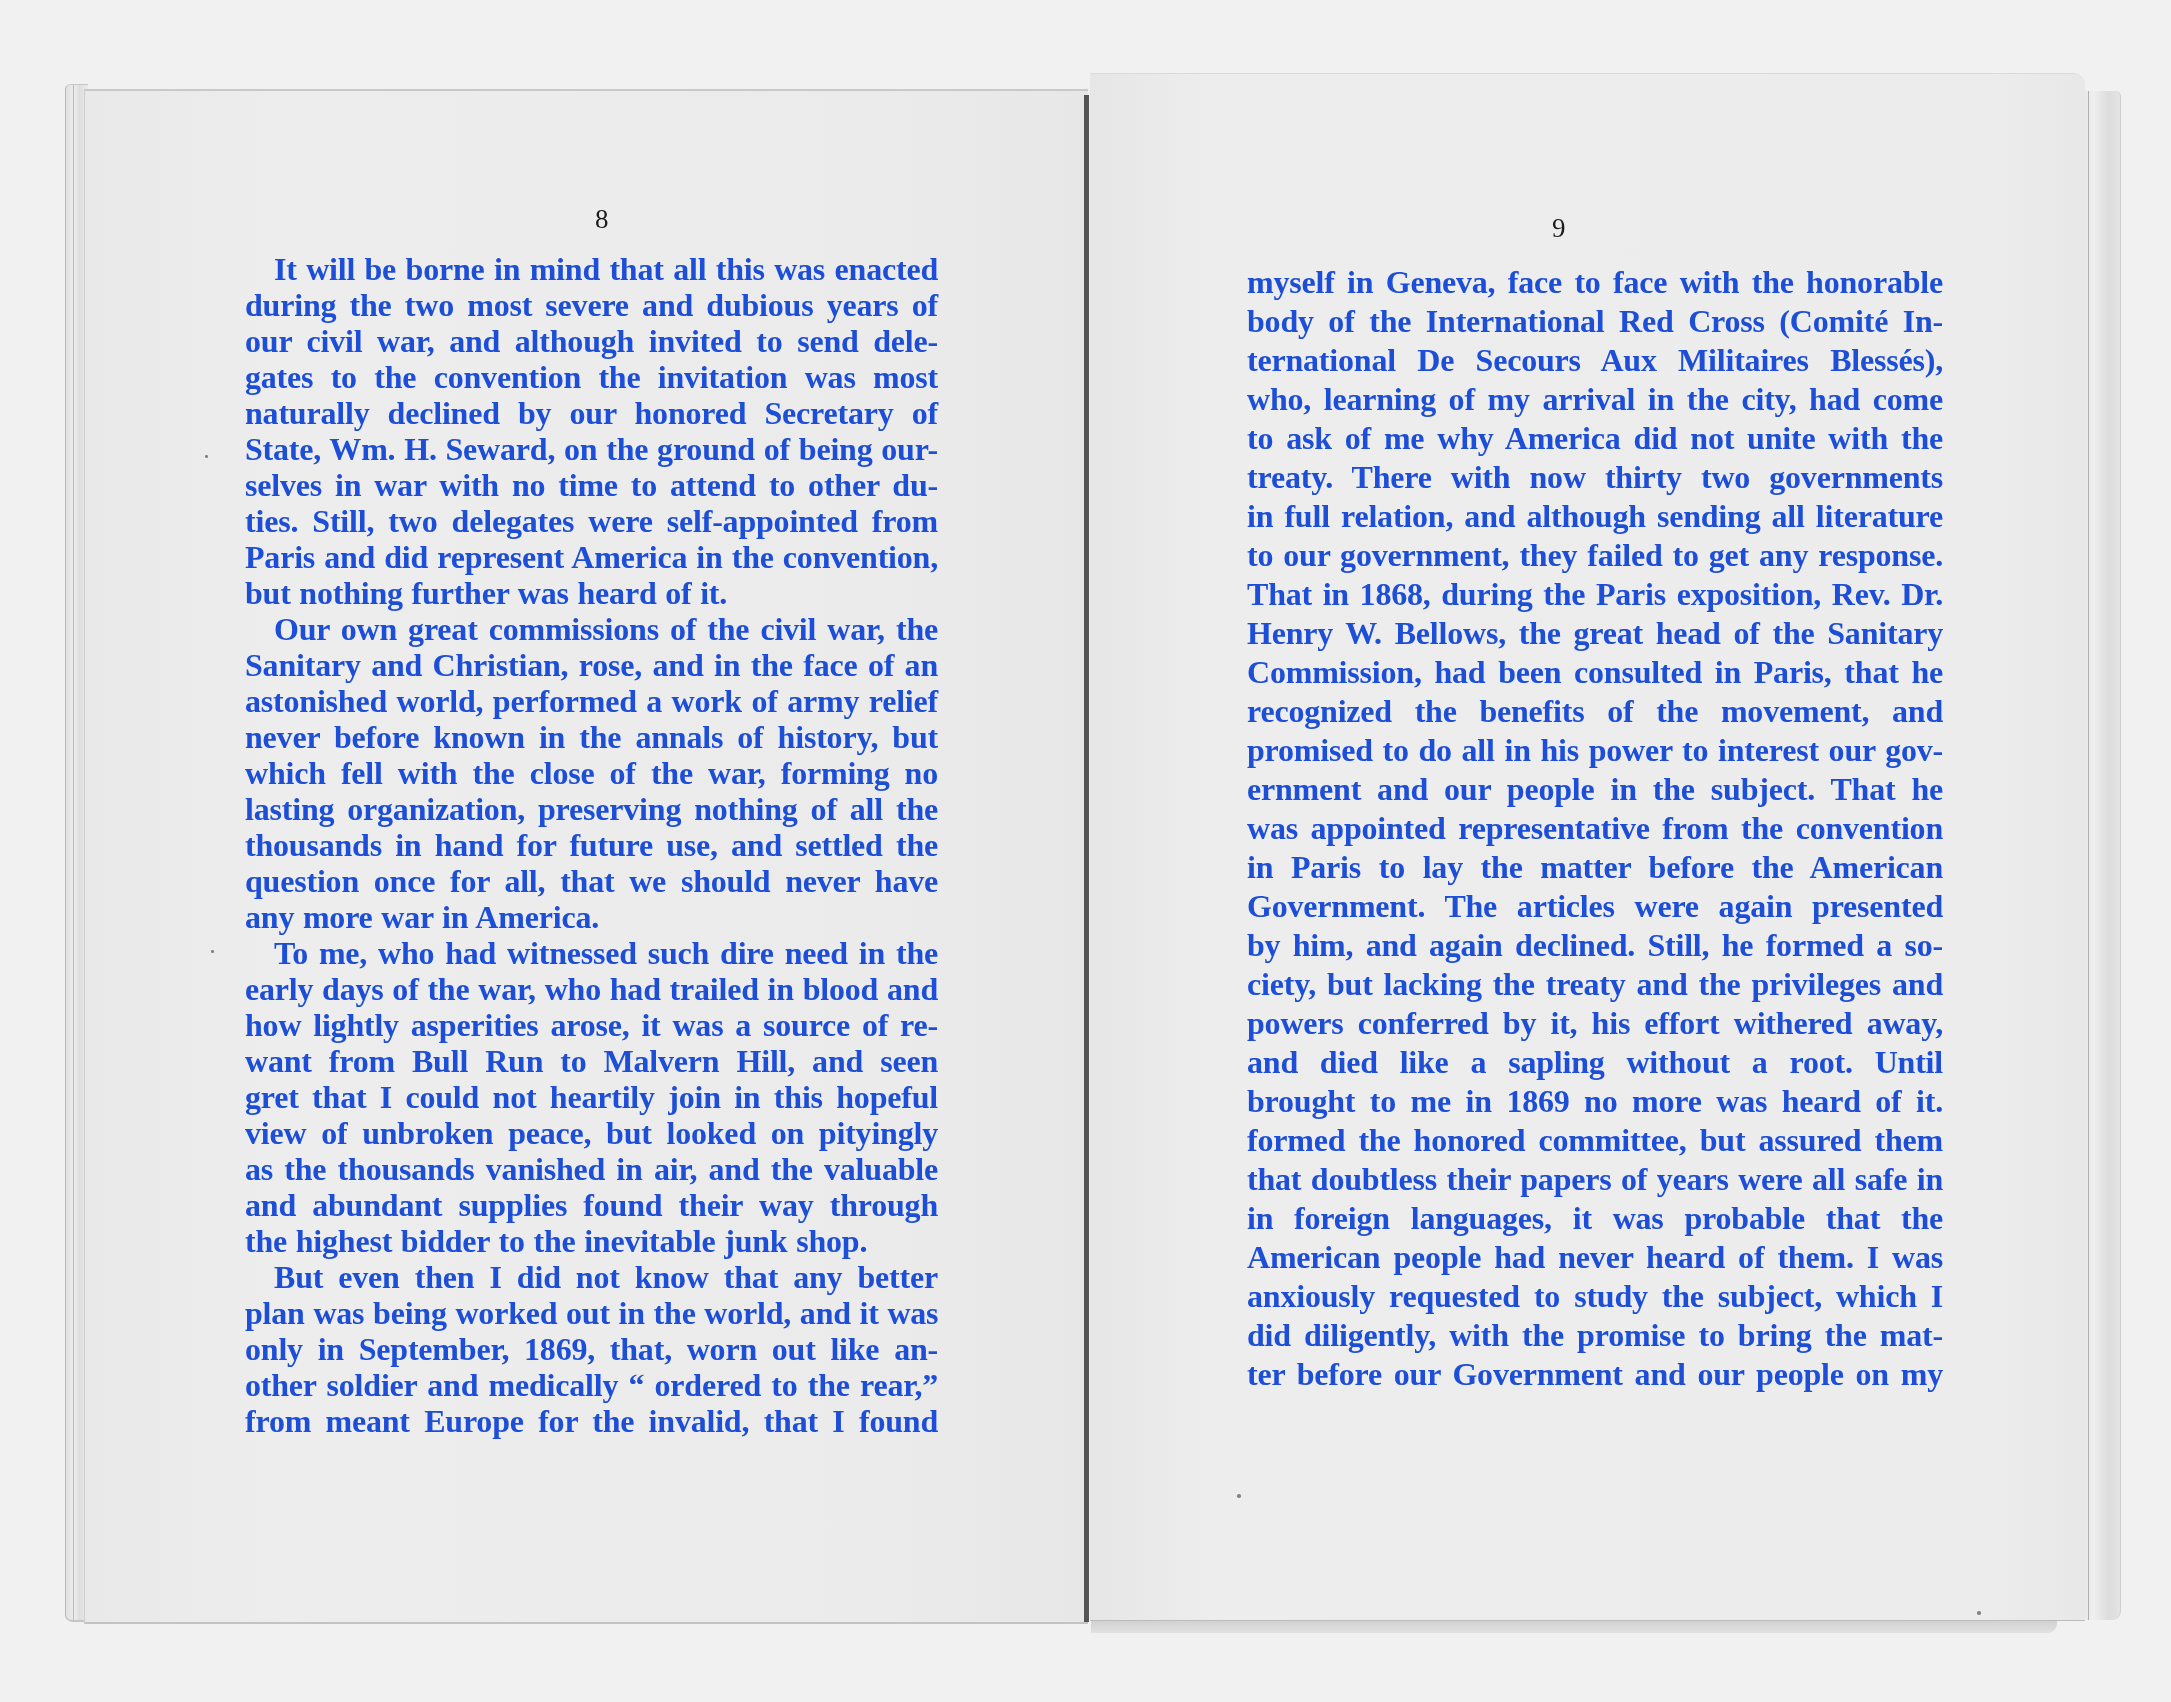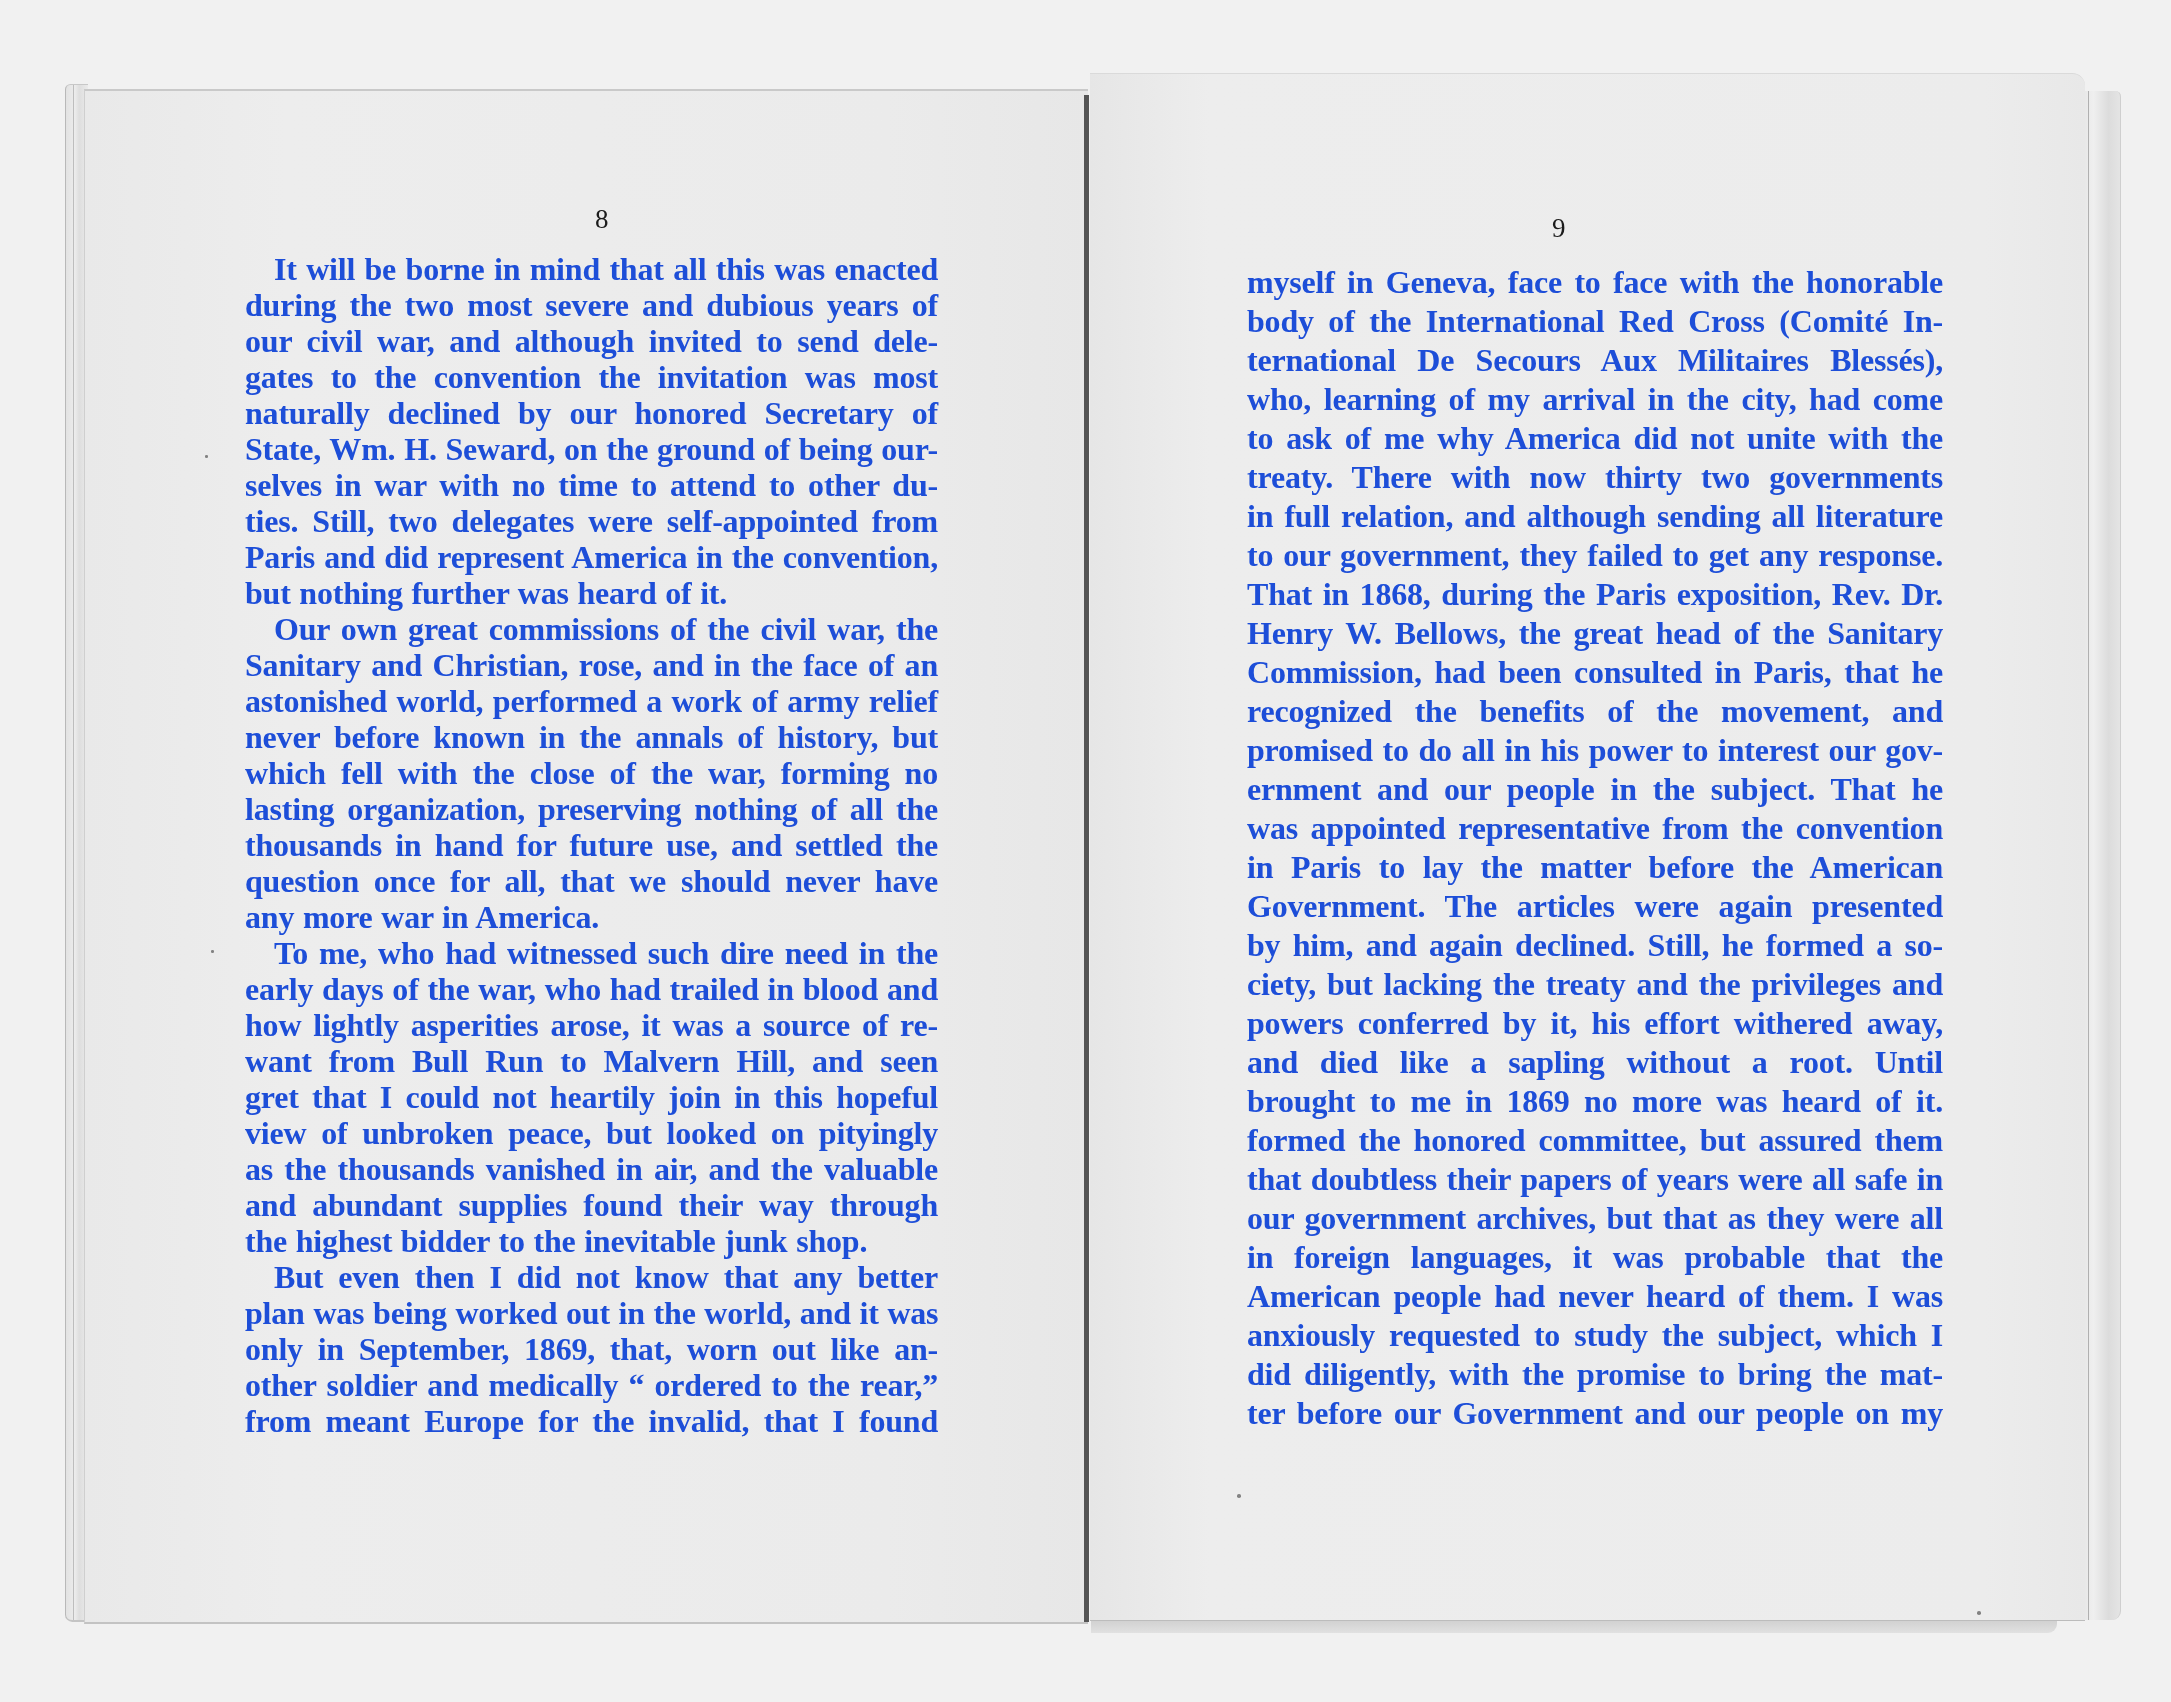--- a/index.html
+++ b/index.html
@@ -224,21 +224,20 @@
       <span class="line">was appointed representative from the convention</span>
       <span class="line">in Paris to lay the matter before the American</span>
       <span class="line">Government. The articles were again presented</span>
       <span class="line">by him, and again declined. Still, he formed a so-</span>
       <span class="line">ciety, but lacking the treaty and the privileges and</span>
       <span class="line">powers conferred by it, his effort withered away,</span>
       <span class="line">and died like a sapling without a root. Until</span>
       <span class="line">brought to me in 1869 no more was heard of it.</span>
       <span class="line">formed the honored committee, but assured them</span>
       <span class="line">that doubtless their papers of years were all safe in</span>
-      <span class="line">our government archives, but that as they were all</span>
       <span class="line">in foreign languages, it was probable that the</span>
       <span class="line">American people had never heard of them. I was</span>
       <span class="line">anxiously requested to study the subject, which I</span>
       <span class="line">did diligently, with the promise to bring the mat-</span>
       <span class="line">ter before our Government and our people on my</span>
     </div>
 
   <div class="specks">
     <span style="left:205px; top:455px; width:2.7px; height:2.7px;"></span>
     <span style="left:211px; top:950px; width:2.7px; height:2.7px;"></span>

